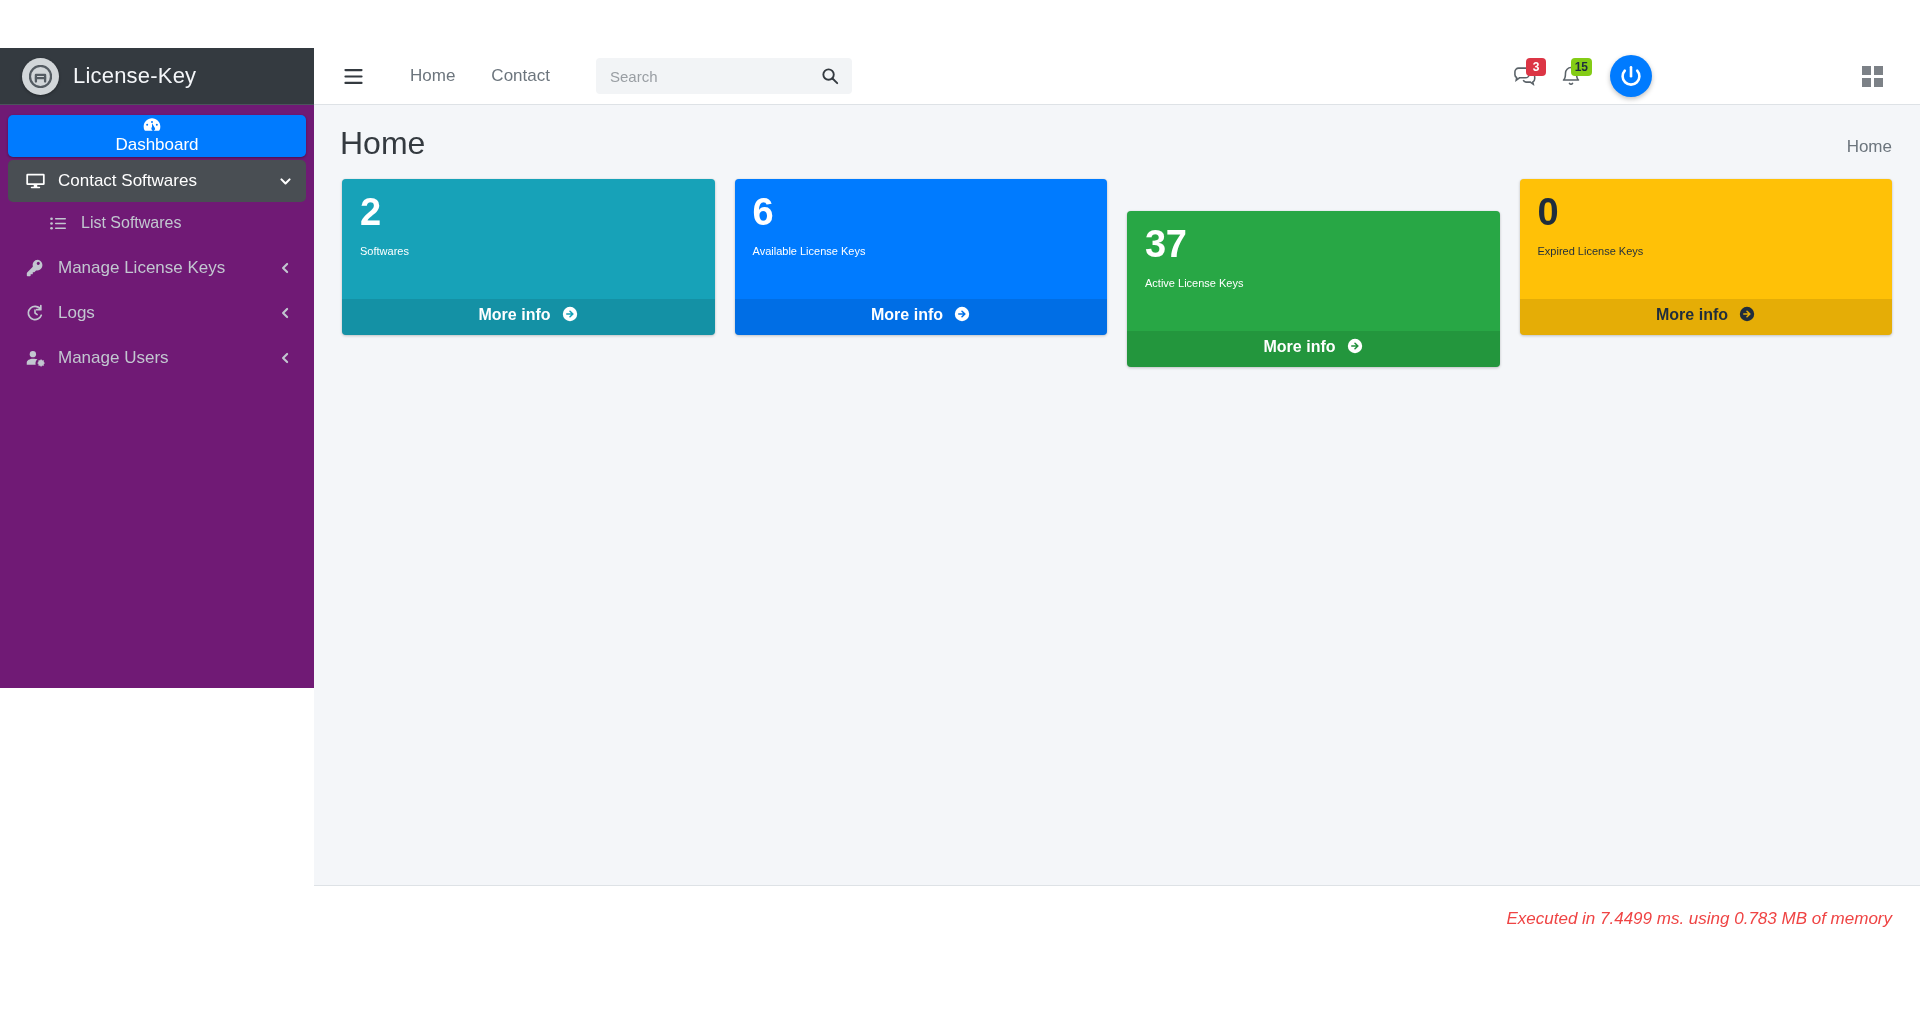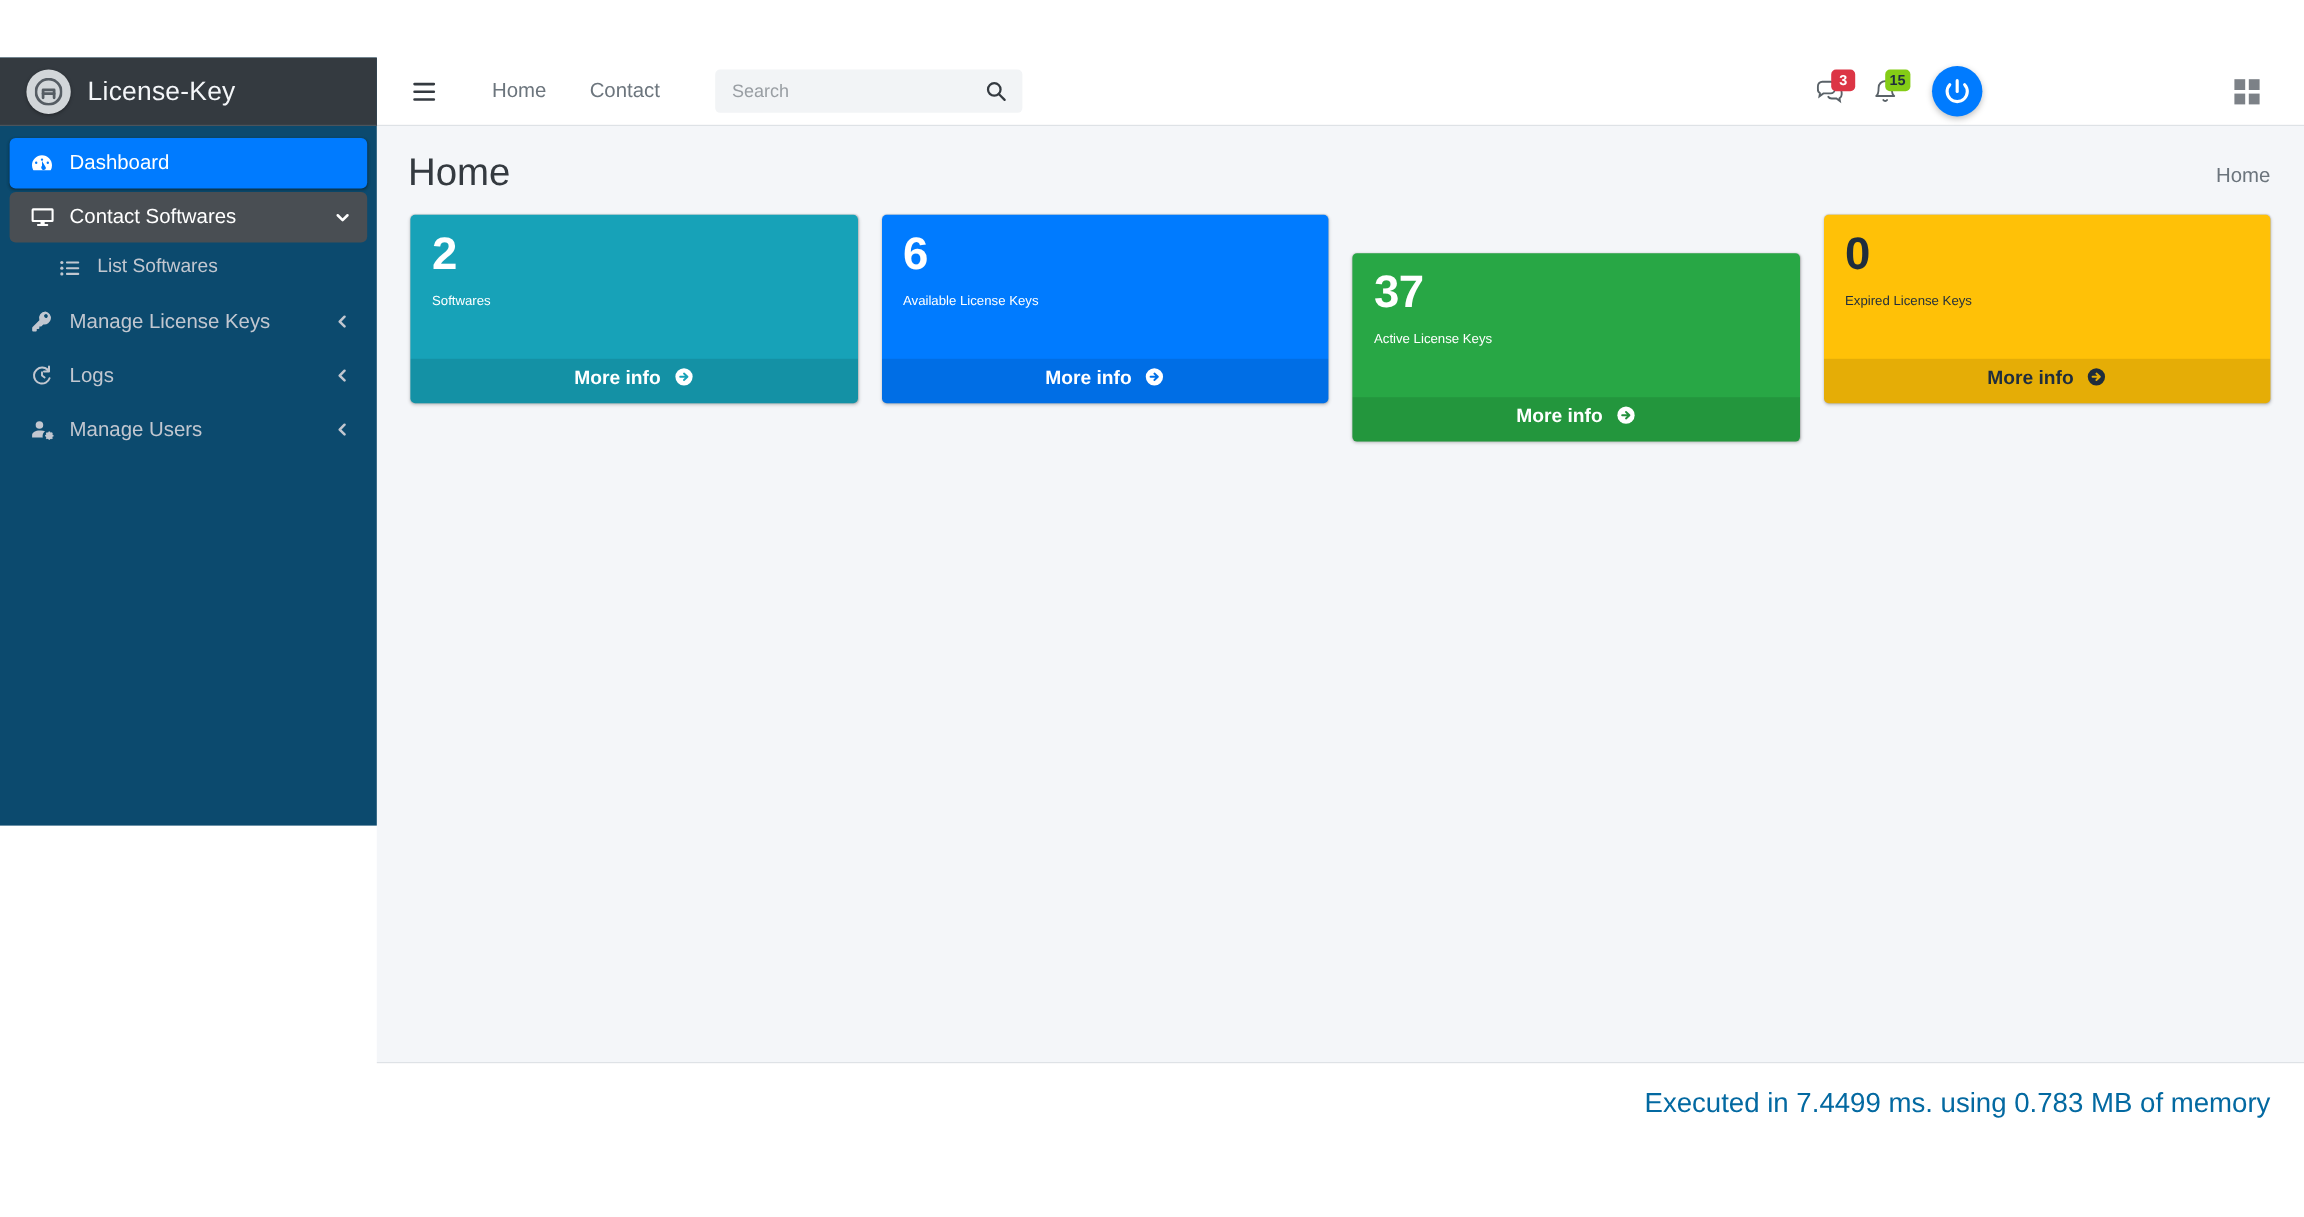--- a/index.html
+++ b/index.html
@@ -18,21 +18,21 @@
     height: 1014px;
     background: #ffffff;
   }
 
   
   #sidebar {
     position: absolute;
     left: 0; top: 48px;
     width: 314px;
     height: 640px;
-    background: #0c4a6e;
+    background: #701a75;
     z-index: 5;
     box-shadow: 0 0 0 0 rgba(0,0,0,0);
   }
   .brand {
     height: 57px;
     display: flex;
     align-items: center;
     padding-left: 22px;
     border-bottom: 1px solid #4b545c;
     background: #343a40;
@@ -72,20 +72,21 @@
     width: 26px;
     min-width: 26px;
     margin-right: 10px;
     display: flex; align-items: center; justify-content: center;
     color: #c2c7d0;
   }
   .nav-link.active {
     background: #007bff;
     color: #ffffff;
     box-shadow: 0 1px 3px rgba(0,0,0,.12), 0 1px 2px rgba(0,0,0,.24);
+    flex-direction: column;
   }
   .nav-link.active .ico { color: #ffffff; }
   .nav-link.open {
     background: #494e53;
     color: #ffffff;
   }
   .nav-link.open .ico { color: #ffffff; }
   .nav-chevron {
     position: absolute;
     right: 14px;
@@ -287,22 +288,23 @@
     width: 1606px;
     height: 67px;
     background: #ffffff;
     border-top: 1px solid #dee2e6;
     display: flex;
     align-items: center;
     justify-content: flex-end;
     padding-right: 28px;
   }
   .footer-text {
-    color: #0369a1;
-    font-size: 23px;
+    color: #ef4444;
+    font-size: 17px;
+    font-style: italic;
   }
 </style>
 </head>
 <body>
 
 <div id="app">
 
   <aside id="sidebar">
 
     <div class="brand">

